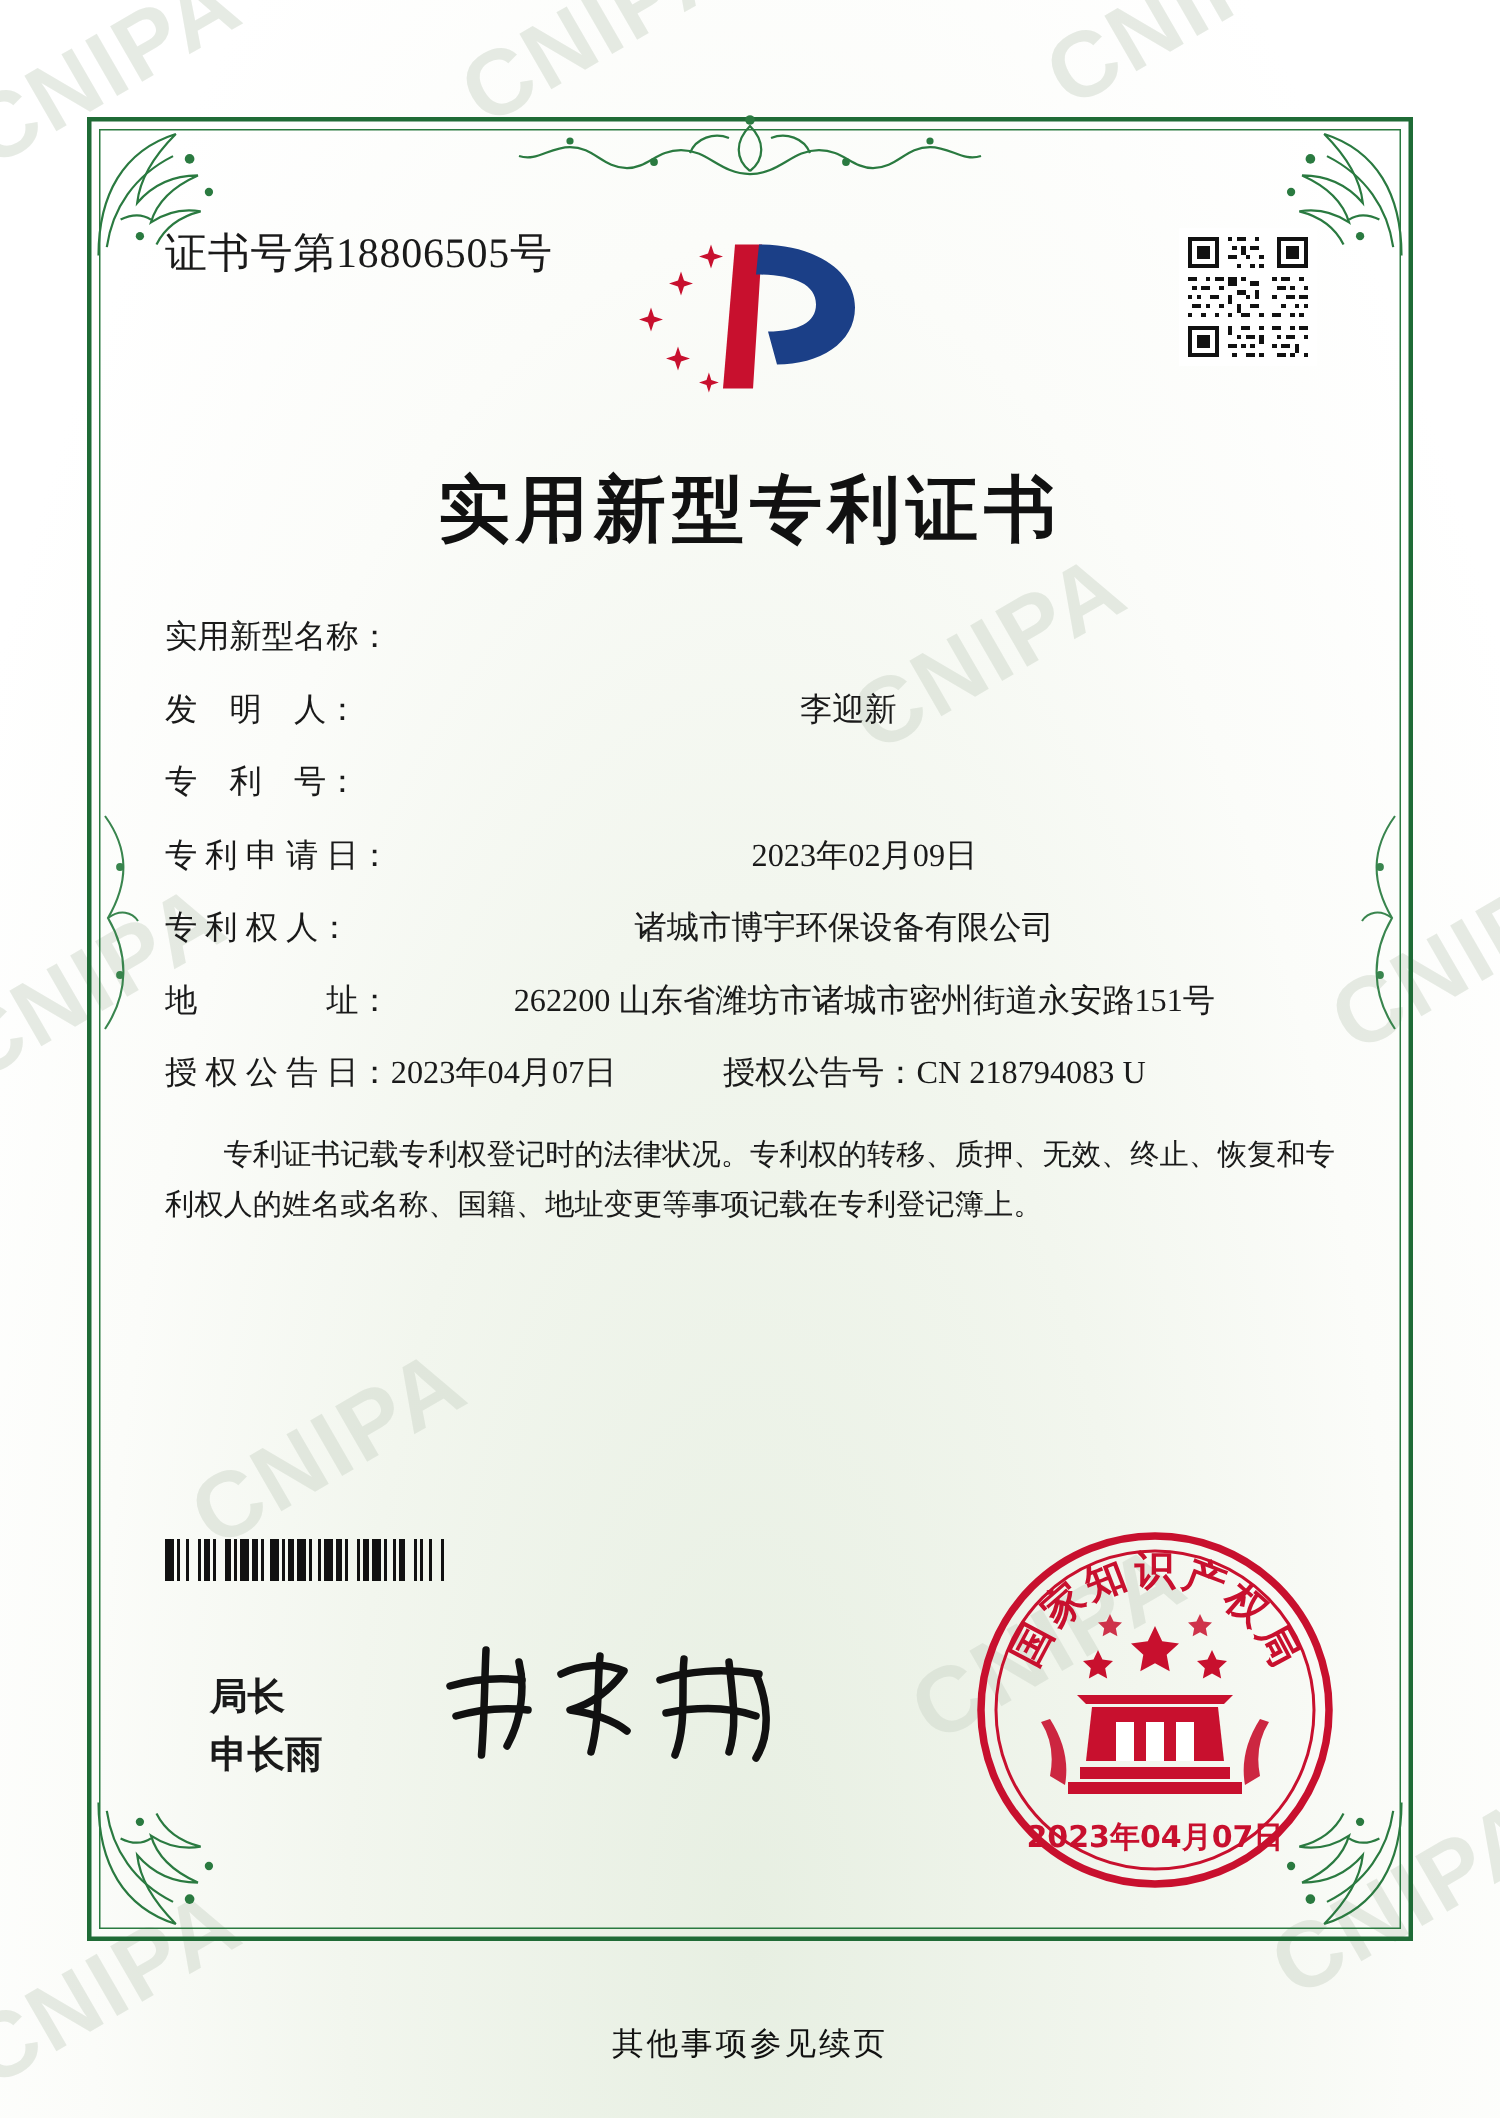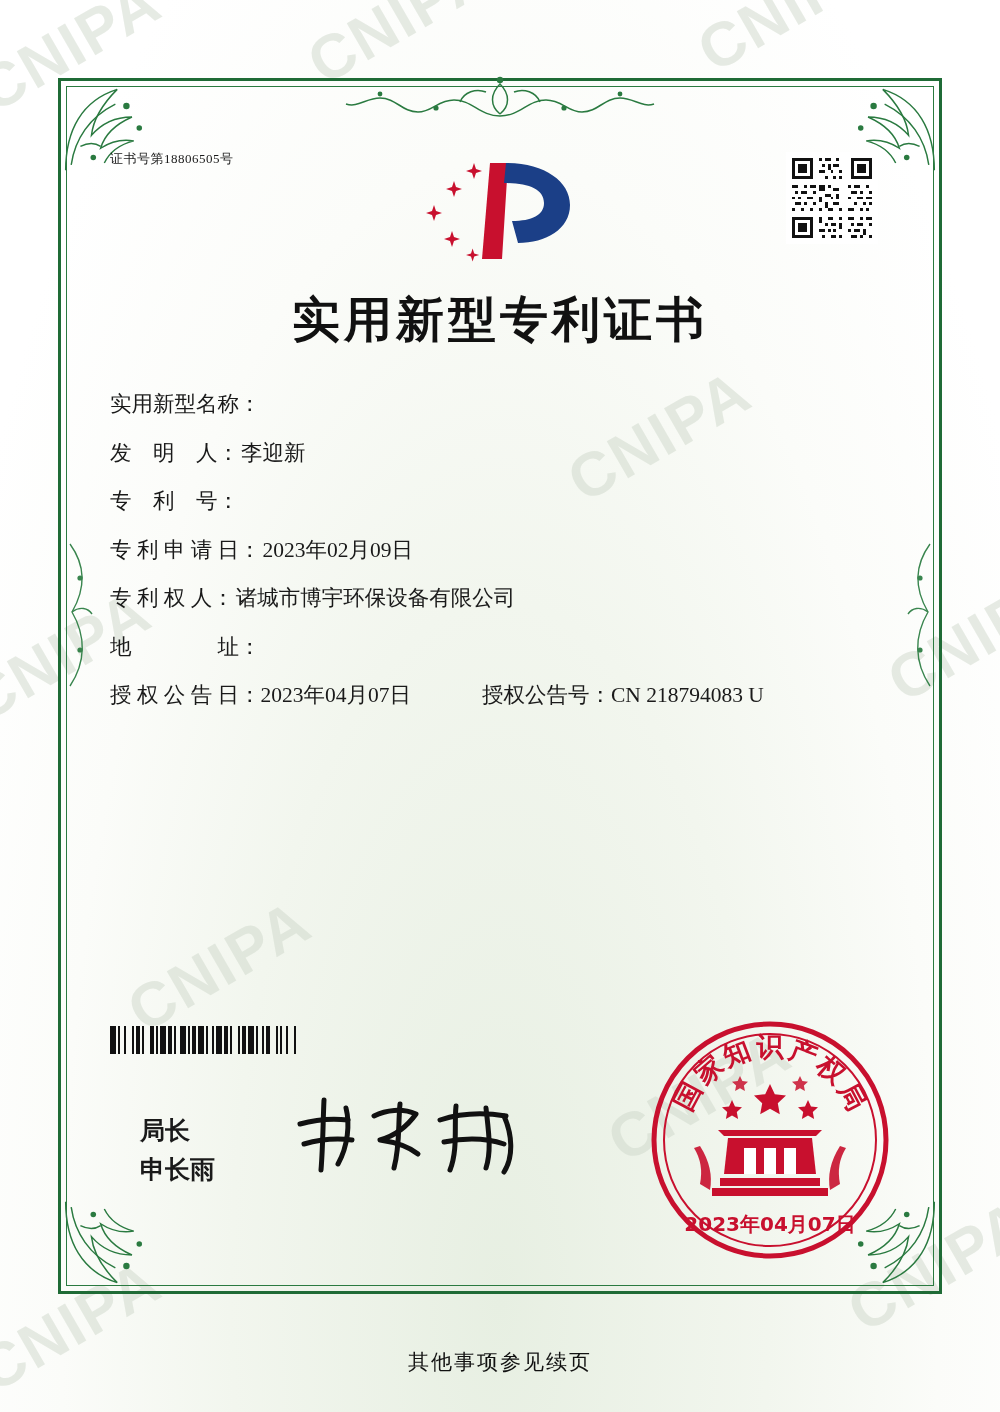--- a/index.html
+++ b/index.html
@@ -88,21 +88,21 @@
 
   
   .content {
     position: absolute;
     left: 110px;
     right: 110px;
     top: 150px;
   }
 
   .cert-no {
-    font-size: 13px;
+    font-size: 28px;
     letter-spacing: .5px;
   }
 
   .logo {
     position: absolute;
     left: 50%;
     top: 155px;
     transform: translateX(-50%);
     width: 160px;
     height: 110px;
@@ -134,20 +134,21 @@
   .fields {
     margin-top: 42px;
     font-size: 21.5px;
     line-height: 1;
   }
   .field {
     display: flex;
     align-items: baseline;
     margin-bottom: 27px;
     white-space: nowrap;
+    text-align: center;
   }
   .f-label {
     flex: 0 0 auto;
   }
   .f-colon { margin: 0 2px 0 0; }
   .f-value { flex: 1 1 auto; }
 
   .field-row2 {
     display: flex;
     align-items: baseline;
@@ -477,34 +478,36 @@
 
       <div class="field">
         <span class="f-label">专 利 权 人</span>
         <span class="f-colon">：</span>
         <span class="f-value">诸城市博宇环保设备有限公司</span>
       </div>
 
       <div class="field">
         <span class="f-label">地　　　　址</span>
         <span class="f-colon">：</span>
+        <span class="f-value">262200 山东省潍坊市诸城市密州街道永安路151号</span>
       </div>
 
       <div class="field-row2">
         <span>授 权 公 告 日</span>
         <span>：</span>
         <span>2023年04月07日</span>
         <span class="second">授权公告号</span>
         <span>：</span>
         <span>CN 218794083 U</span>
       </div>
 
     </div>
 
     <div class="paras">
+      <p>专利证书记载专利权登记时的法律状况。专利权的转移、质押、无效、终止、恢复和专利权人的姓名或名称、国籍、地址变更等事项记载在专利登记簿上。</p>
     </div>
 
   </div>
 
   <div class="barcode" id="barcode">
       <i style="width:6px;background:#111;"></i>
       <i style="width:2px;background:transparent;"></i>
       <i style="width:2px;background:#111;"></i>
       <i style="width:4px;background:transparent;"></i>
       <i style="width:2px;background:#111;"></i>

